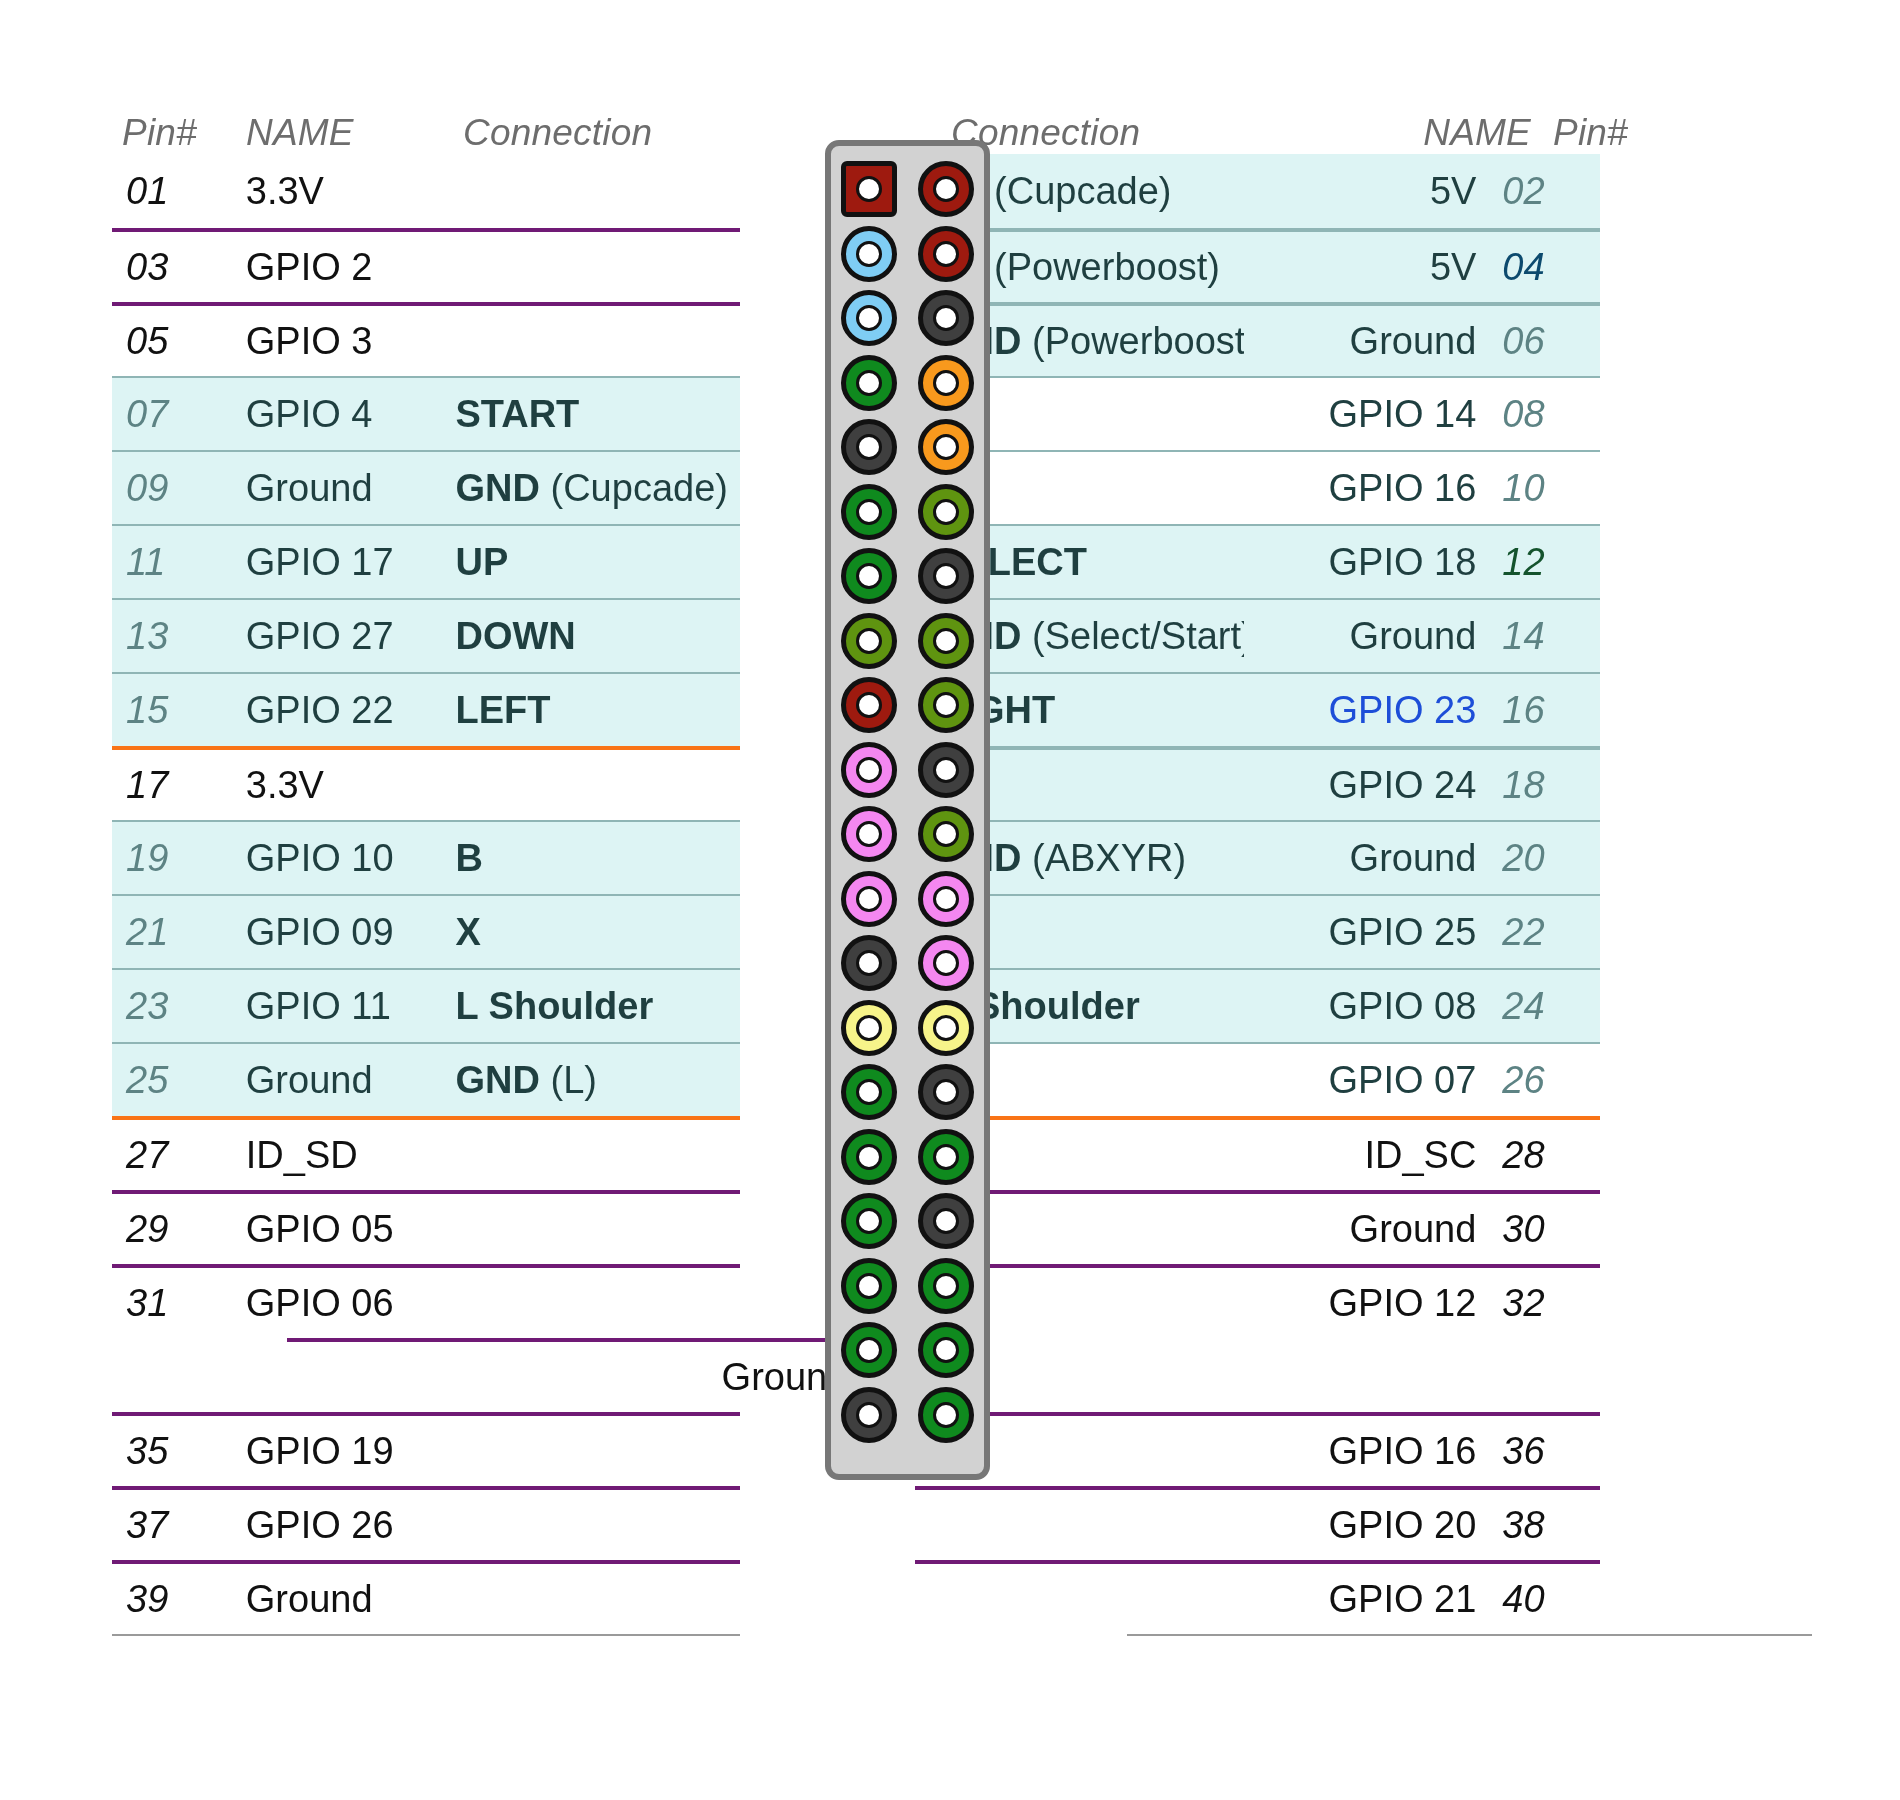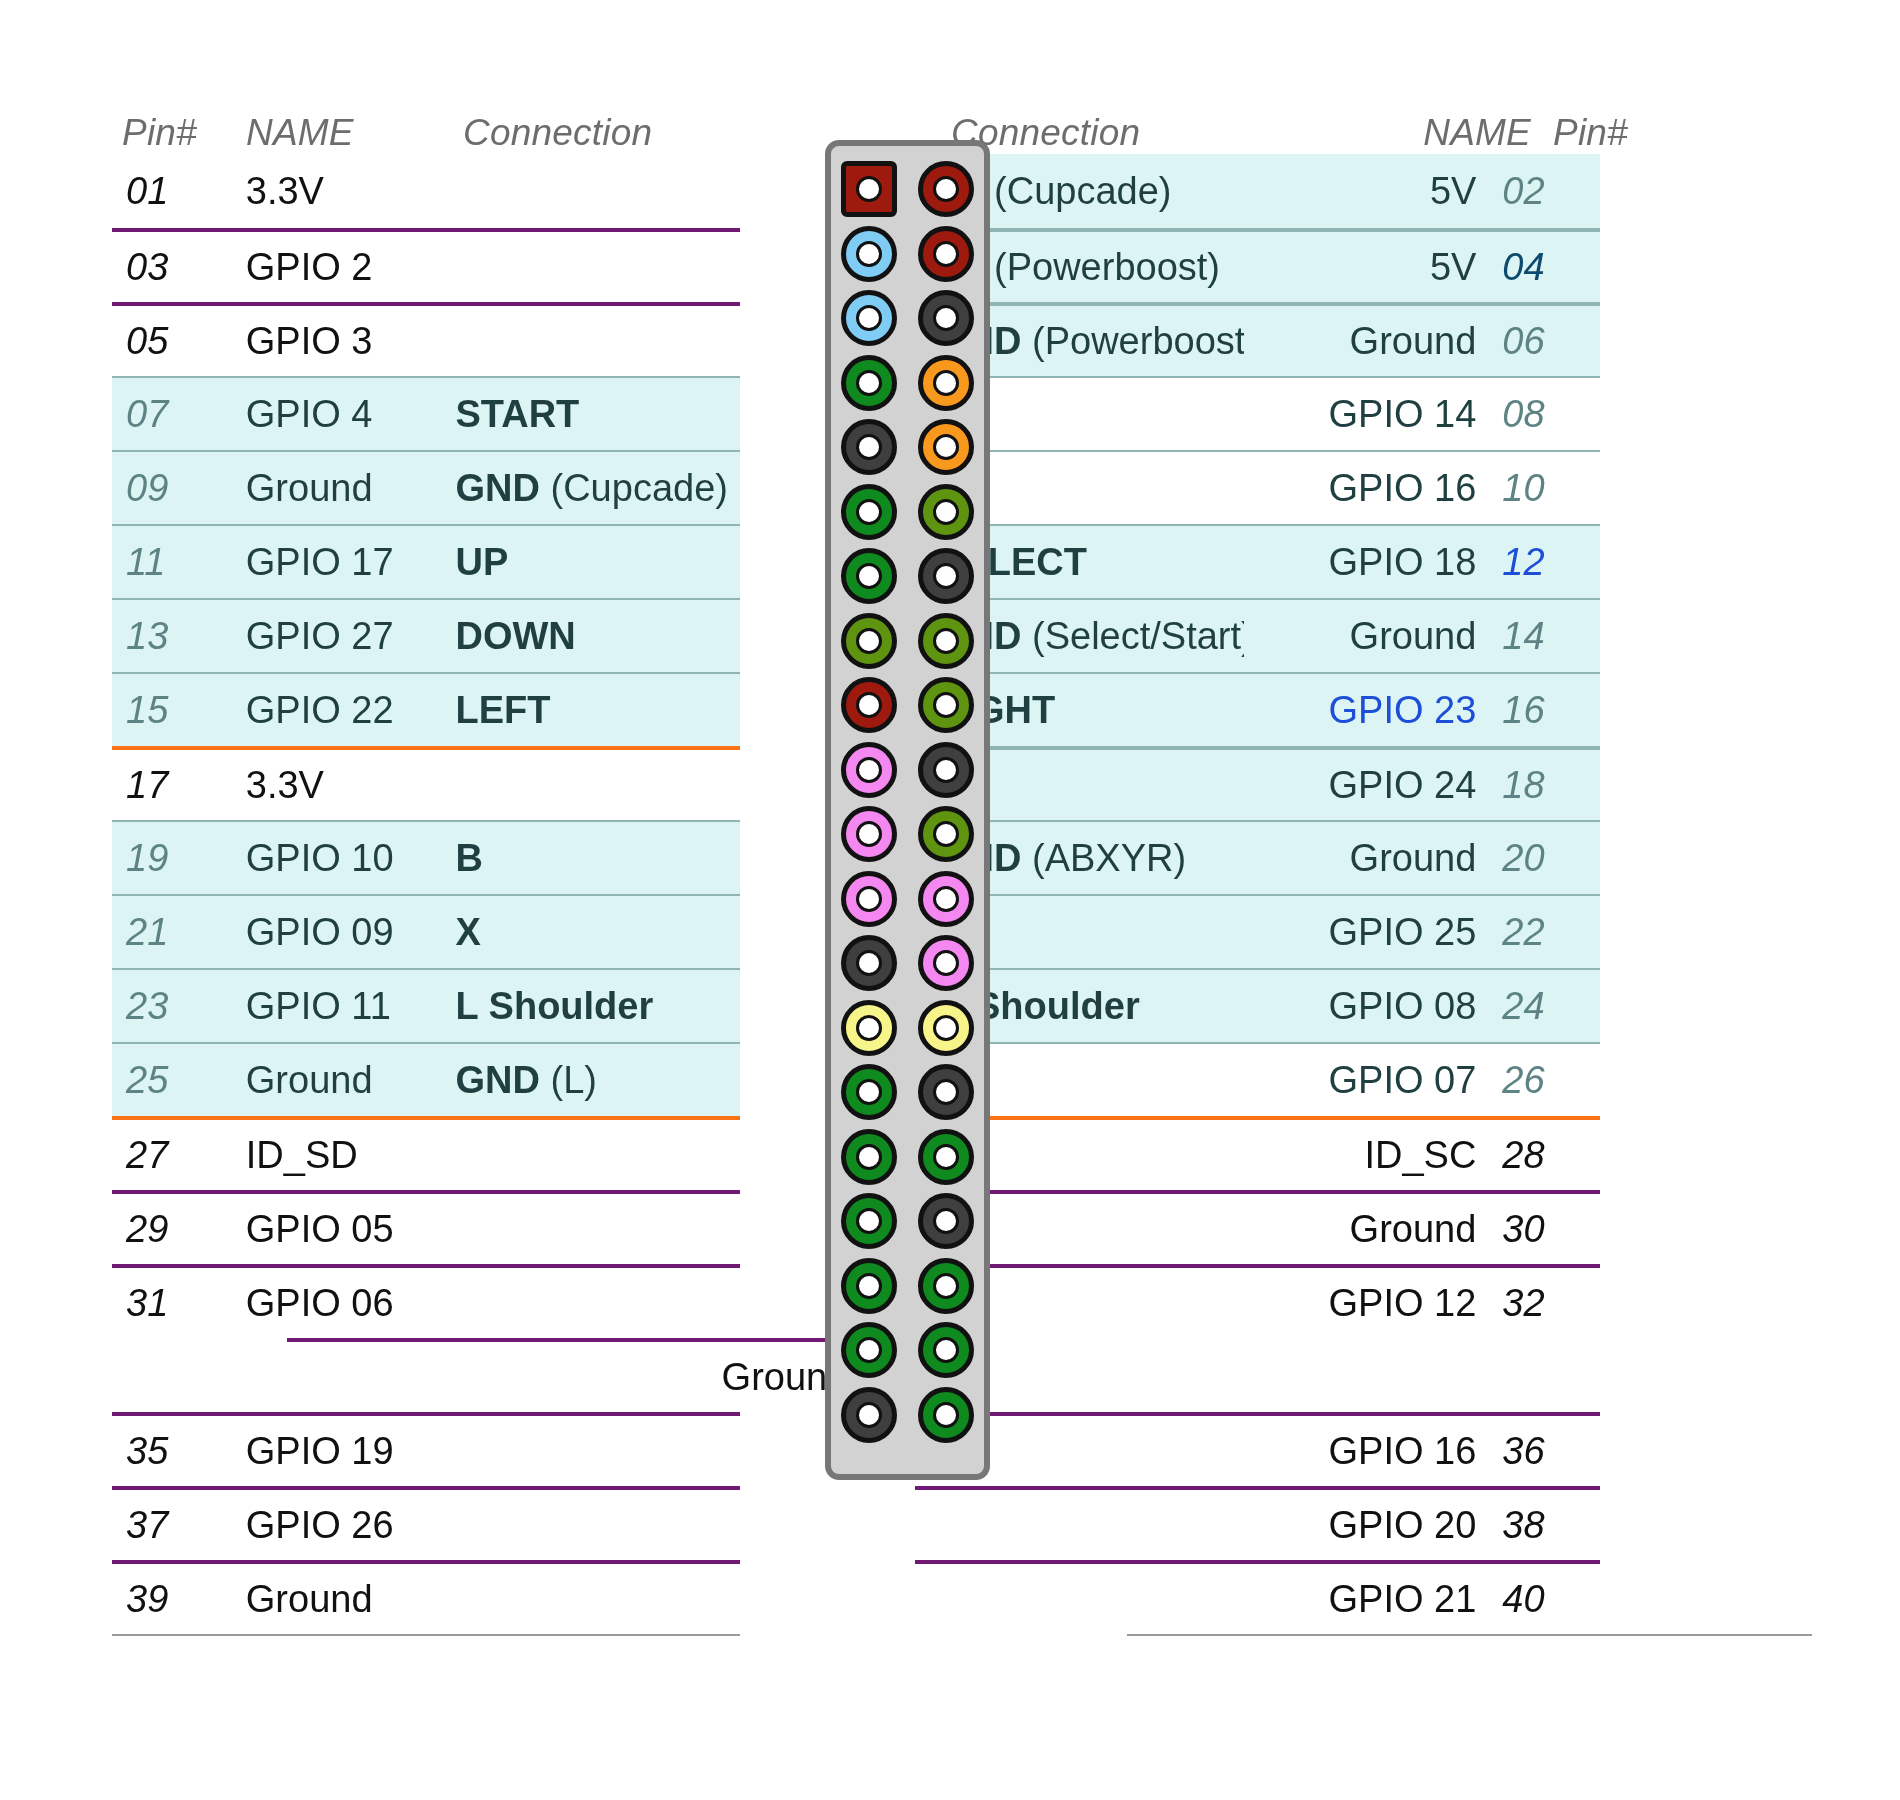--- a/index.html
+++ b/index.html
@@ -224,21 +224,21 @@
         <div class="row hl">
           <div class="side left hlbg">
             <div class="cell c-pinL pin-no">11</div>
             <div class="cell c-nameL">GPIO 17</div>
             <div class="cell c-connL"><span class="b">UP</span></div>
           </div>
           <div style="width: 175px; height: 74px;"></div>
           <div class="side right hlbg" style="border-top-color: rgb(143, 181, 181);">
             <div class="cell c-connR" style="color:#1f3f40"><span class="b">SELECT</span></div>
             <div class="cell c-nameR" style="color:#1f3f40">GPIO 18</div>
-            <div class="cell c-pinR pin-no" style="color:#1d4ed8">12</div>
+            <div class="cell c-pinR pin-no" style="color:#14532d">12</div>
           </div>
         </div>
         <div class="row hl">
           <div class="side left hlbg">
             <div class="cell c-pinL pin-no">13</div>
             <div class="cell c-nameL">GPIO 27</div>
             <div class="cell c-connL"><span class="b">DOWN</span></div>
           </div>
           <div style="width: 175px; height: 74px;"></div>
           <div class="side right hlbg" style="border-top-color: rgb(143, 181, 181);">

